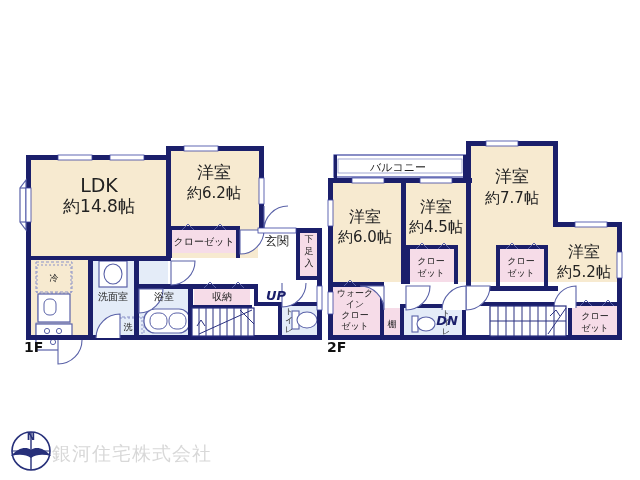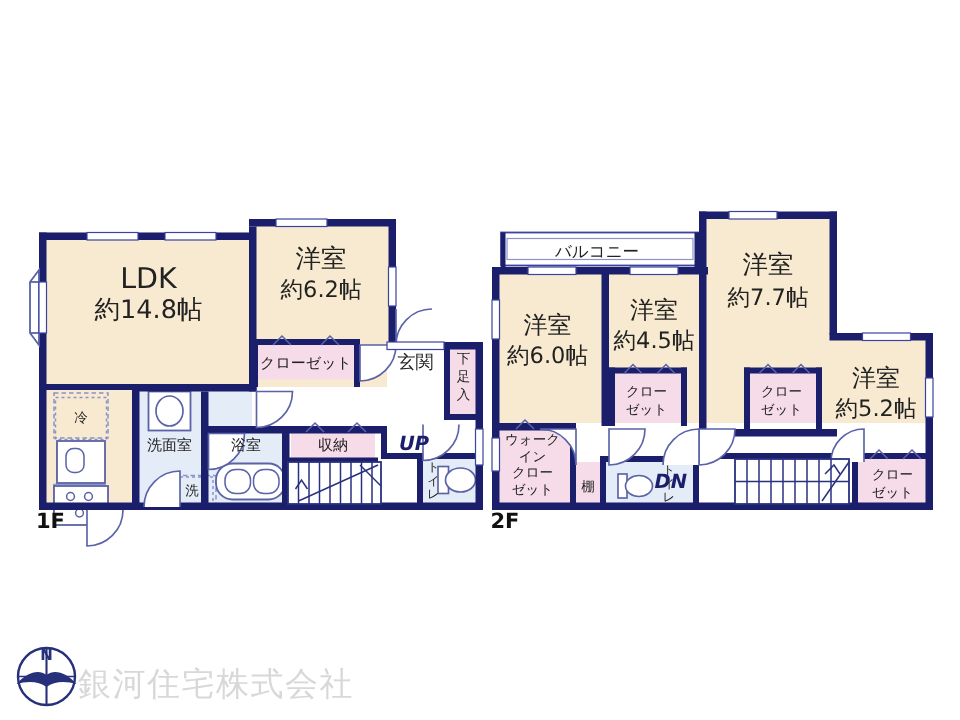--- a/index.html
+++ b/index.html
@@ -5,21 +5,21 @@
   html,body{margin:0;padding:0;}
   body{
     width:640px;height:480px;background:#ffffff;
     font-family:"DejaVu Sans","Liberation Sans",sans-serif;
     overflow:hidden;position:relative;
   }
   #plan{position:absolute;left:0;top:0;width:640px;height:480px;}
   .logo-text{
     position:absolute;left:52px;top:441px;
     font-family:"DejaVu Sans","Liberation Sans",sans-serif;
-    font-size:22px;color:#d8d8d8;letter-spacing:1px;white-space:nowrap;
+    font-size:19px;color:#d8d8d8;letter-spacing:1px;white-space:nowrap;
   }
   svg text{font-family:"DejaVu Sans","Liberation Sans",sans-serif;}
 </style>
 </head>
 <body>
 
 <svg id="plan" viewBox="0 0 640 480">
   <rect x="0" y="0" width="640" height="480" fill="#ffffff"></rect>
 
   <g>

